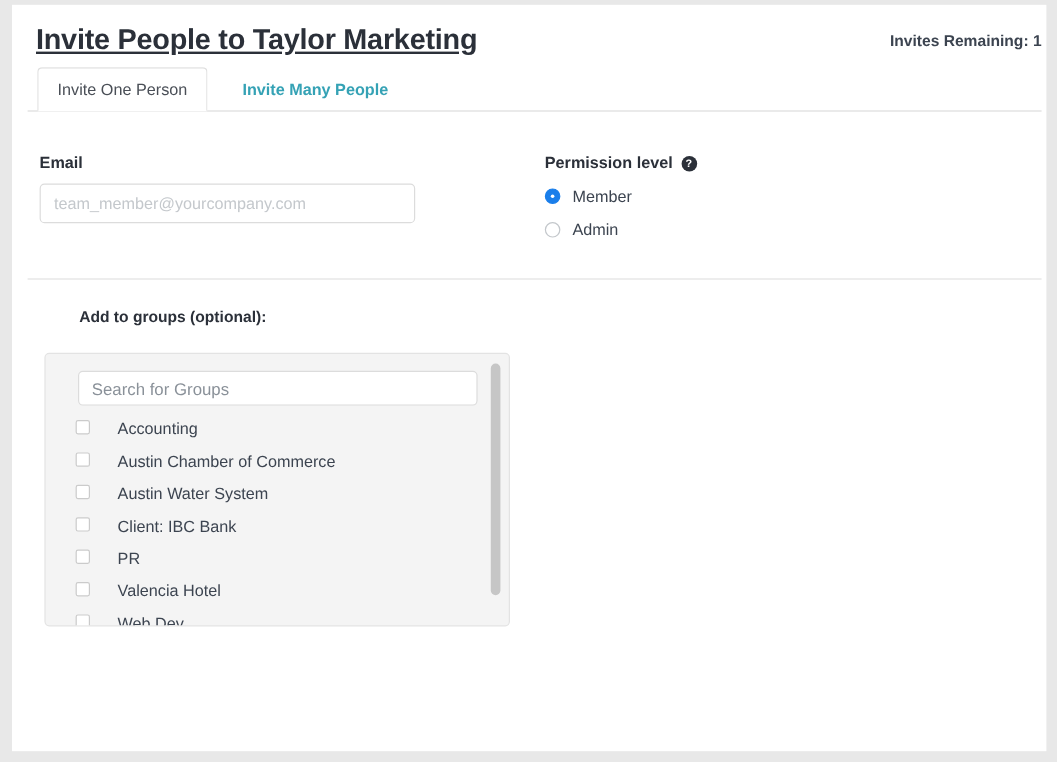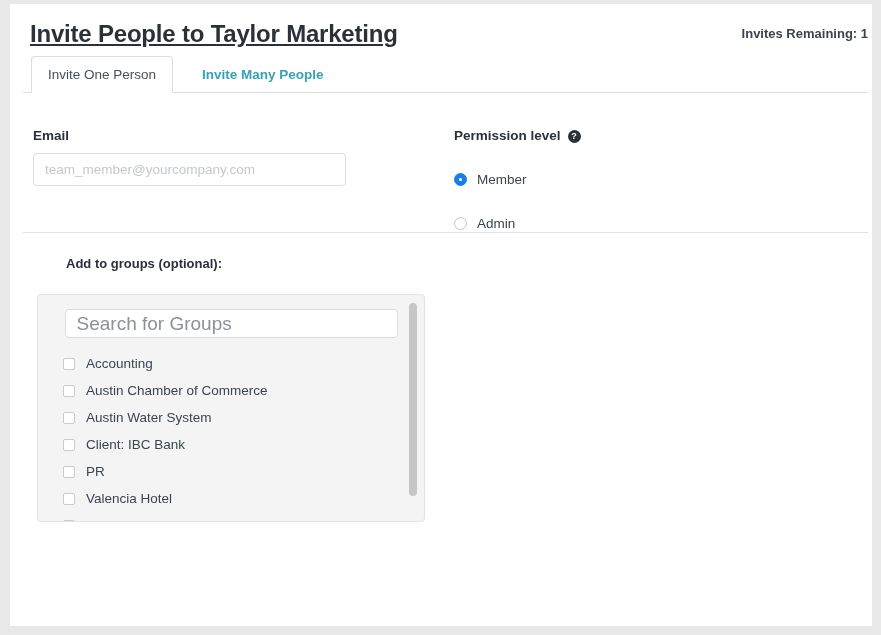--- a/index.html
+++ b/index.html
@@ -137,21 +137,21 @@
     background: #2b3039;
     color: #ffffff;
     font-size: 9px;
     font-weight: bold;
     line-height: 1;
     cursor: pointer;
   }
   .radio-row {
     display: flex;
     align-items: center;
-    margin-top: 29px;
+    margin-top: 13px;
     cursor: pointer;
   }
   .radio {
     width: 13px;
     height: 13px;
     border-radius: 50%;
     box-sizing: border-box;
     border: 1px solid #c3c7cb;
     background: #fff;
     margin-right: 10px;
@@ -211,36 +211,36 @@
   }
   .group-search {
     display: block;
     margin: 14px auto 0 auto;
     width: 333px;
     height: 29px;
     box-sizing: border-box;
     border: 1px solid #dcdcdc;
     border-radius: 4px;
     padding: 0 11px;
-    font-size: 19px;
+    font-size: 14px;
     font-family: "Liberation Sans", sans-serif;
     color: #555;
     background: #ffffff;
     outline: none;
   }
   .group-search::placeholder { color: #8a9199; }
   .group-list {
     margin-top: 12px;
     padding-left: 25px;
   }
   .group-item {
     display: flex;
-    align-items: center;
     height: 27px;
     cursor: pointer;
+    gap: 12px;
   }
   .checkbox {
     width: 12px;
     height: 12px;
     box-sizing: border-box;
     border: 1px solid #cbcbcb;
     border-radius: 2px;
     background: #ffffff;
     margin-right: 11px;
     flex: none;

